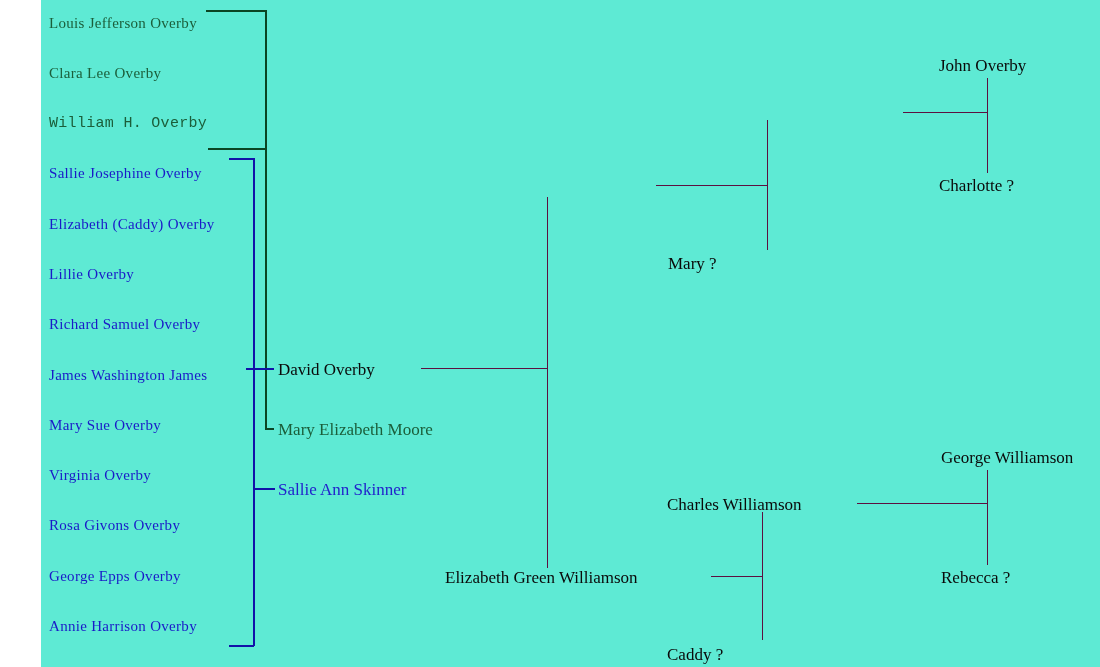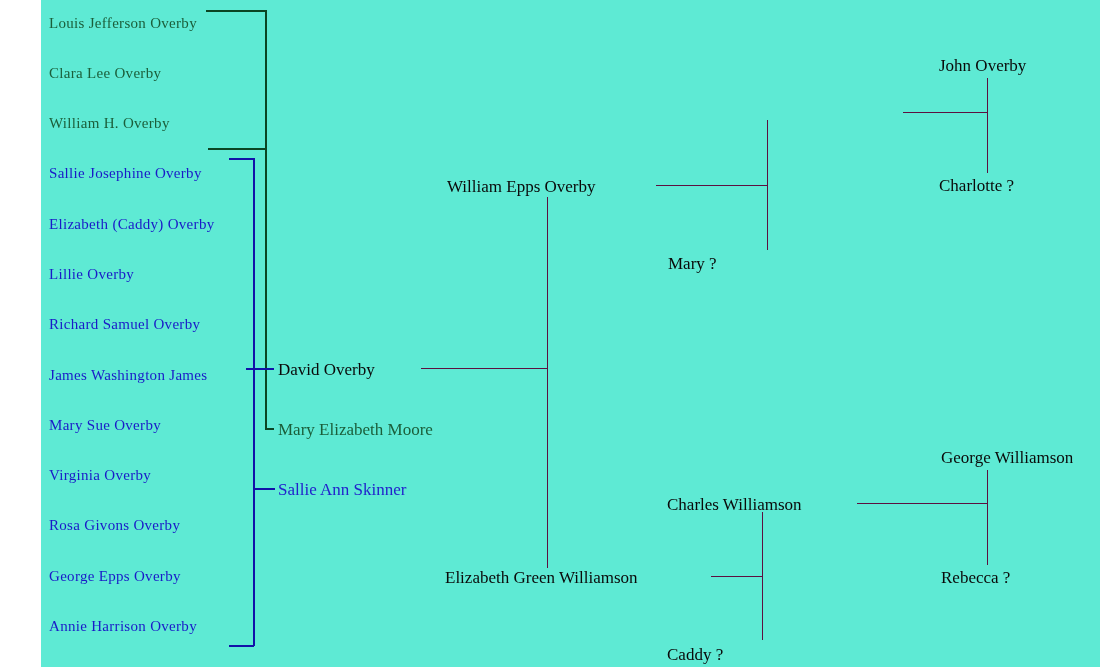--- a/index.html
+++ b/index.html
@@ -75,41 +75,40 @@
   <div class="line v grn" style="left:224px; top:148px; height:221px;"></div>
 
   <div class="line h blu" style="left:188px; top:158px; width:25px;"></div>
   <div class="line v blu" style="left:212px; top:158px; height:488px;"></div>
   <div class="line h blu" style="left:188px; top:645px; width:25px;"></div>
   <div class="line h blu" style="left:205px; top:368px; width:28px;"></div>
   <div class="line h blu" style="left:212px; top:488px; width:22px;"></div>
 
   <div class="node child green" style="left:8px; top:23px;">Louis Jefferson Overby</div>
   <div class="node child green" style="left:8px; top:73px;">Clara Lee Overby</div>
-  <div class="node child green" style="left:8px; top:123px;">William H. Overby</div>
+  <div class="node child green" style="left:8px; top:123px;font-family:Liberation Mono, monospace;">William H. Overby</div>
 
   <div class="node child blue" style="left:8px; top:173px;">Sallie Josephine Overby</div>
   <div class="node child blue" style="left:8px; top:224px;">Elizabeth (Caddy) Overby</div>
   <div class="node child blue" style="left:8px; top:274px;">Lillie Overby</div>
   <div class="node child blue" style="left:8px; top:324px;">Richard Samuel Overby</div>
   <div class="node child blue" style="left:8px; top:375px;">James Washington James</div>
   <div class="node child blue" style="left:8px; top:425px;">Mary Sue Overby</div>
   <div class="node child blue" style="left:8px; top:475px;">Virginia Overby</div>
   <div class="node child blue" style="left:8px; top:525px;">Rosa Givons Overby</div>
   <div class="node child blue" style="left:8px; top:576px;">George Epps Overby</div>
   <div class="node child blue" style="left:8px; top:626px;">Annie Harrison Overby</div>
 
   <div class="node person" style="left:237px; top:369px;text-align:center;">David Overby</div>
   <div class="node person green" style="left:237px; top:429px;">Mary Elizabeth Moore</div>
   <div class="node person blue" style="left:237px; top:489px;">Sallie Ann Skinner</div>
 
   <div class="line h pink" style="left:380px; top:368px; width:126px;"></div>
   <div class="line v pink" style="left:506px; top:197px; height:371px;"></div>
 
-  <div class="node person" style="left:406px; top:186px;">William Epps Overby</div>
   <div class="line h pink" style="left:615px; top:185px; width:112px;"></div>
   <div class="line v pink" style="left:726px; top:120px; height:130px;"></div>
 
   <div class="node person" style="left:627px; top:263px;">Mary ?</div>
 
   <div class="line h pink" style="left:862px; top:112px; width:85px;"></div>
   <div class="line v pink" style="left:946px; top:78px; height:95px;"></div>
 
   <div class="node person" style="left:898px; top:65px;">John Overby</div>
   <div class="node person" style="left:898px; top:185px;">Charlotte ?</div>

